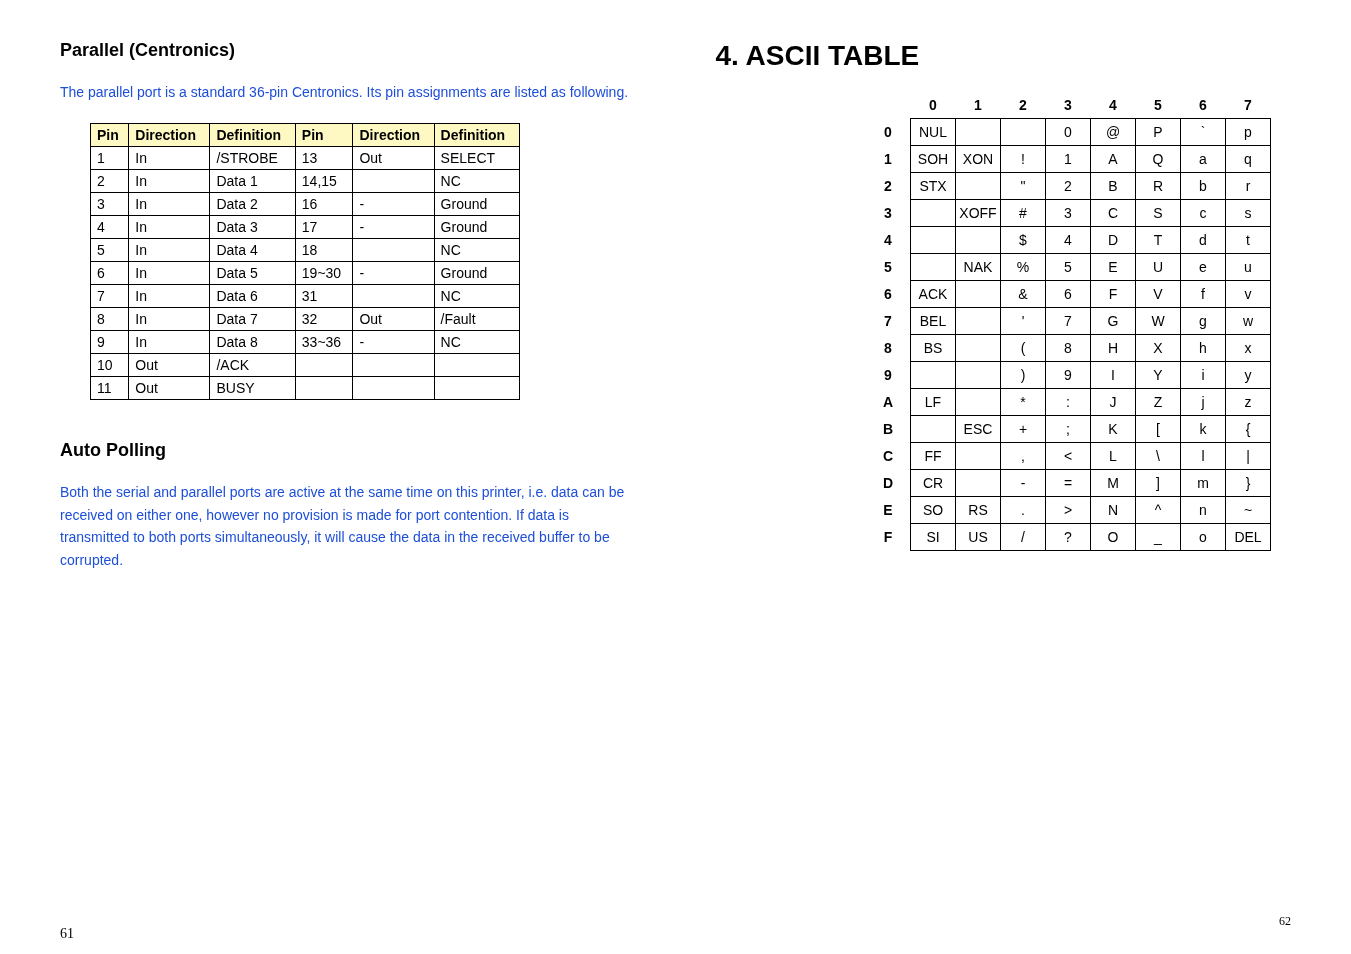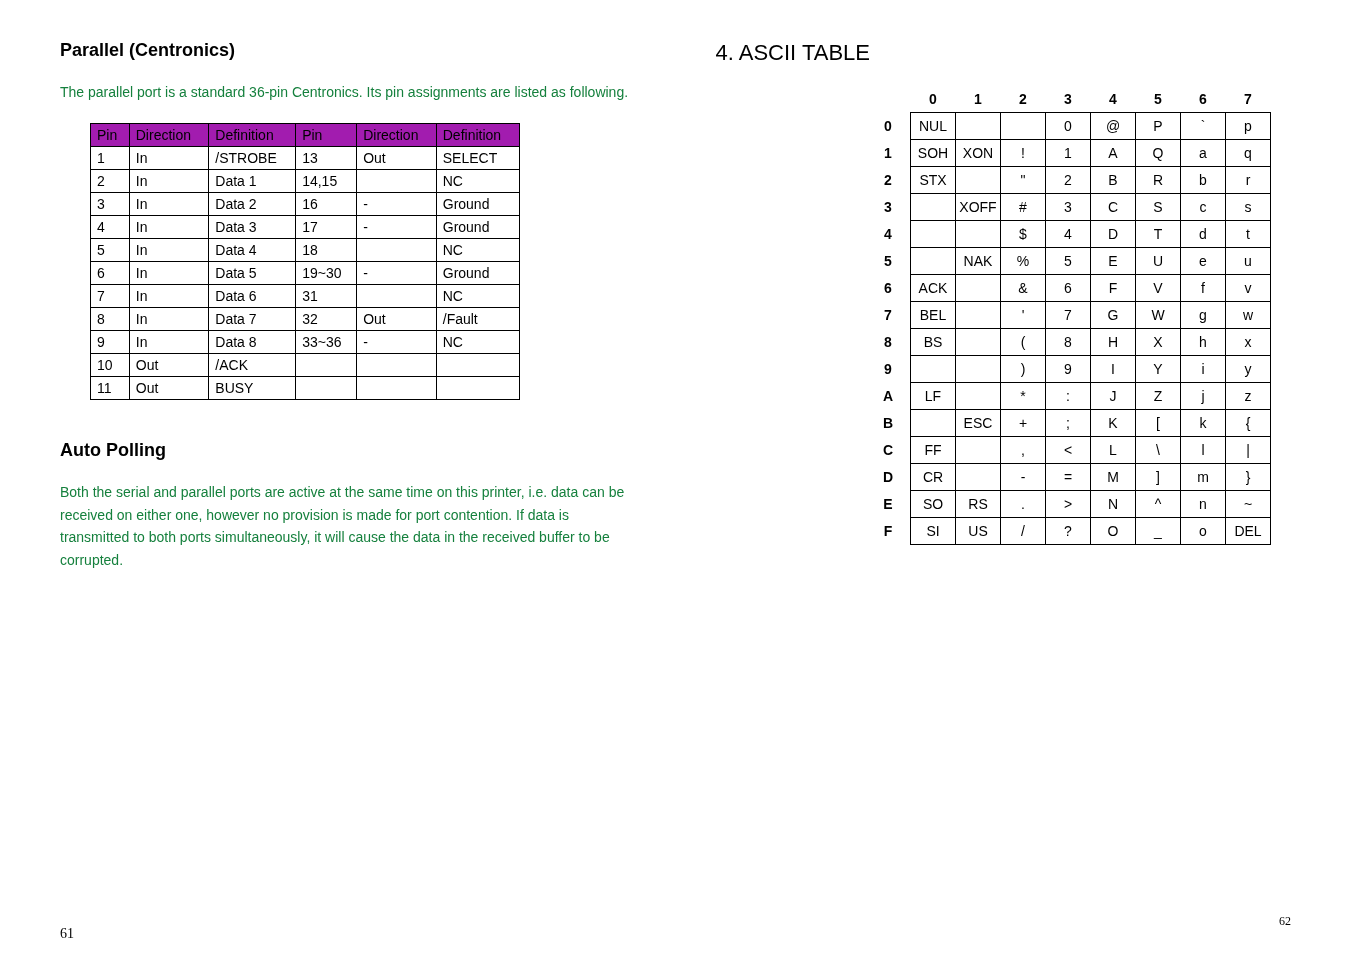--- a/index.html
+++ b/index.html
@@ -27,46 +27,46 @@
     padding: 40px 60px 20px 40px;
     box-sizing: border-box;
     position: relative;
   }
   h2.section {
     font-size: 18px;
     font-weight: bold;
     margin: 0 0 20px 0;
   }
   h2.right-section {
-    font-size: 22px;
-    font-weight: normal;
+    font-size: 28px;
+    font-weight: bold;
     margin: 0 0 20px 0;
   }
   p.intro {
     font-size: 14px;
     line-height: 1.6;
     margin: 0 0 20px 0;
-    color: #15803d;
+    color: #1d4ed8;
   }
   table.pin-table {
     border-collapse: collapse;
     width: 430px;
     font-size: 14px;
     margin-left: 30px;
   }
   table.pin-table th,
   table.pin-table td {
     border: 1px solid #000;
     padding: 3px 6px;
     text-align: left;
     font-weight: normal;
   }
   table.pin-table th {
-    font-weight: normal;
-    background: #a21caf;
+    font-weight: bold;
+    background: #fef9c3;
     margin-left: 12px;
   }
   table.ascii-table {
     border-collapse: collapse;
     font-size: 14px;
     margin-left: auto;
     margin-right: 20px;
   }
   table.ascii-table th,
   table.ascii-table td {

